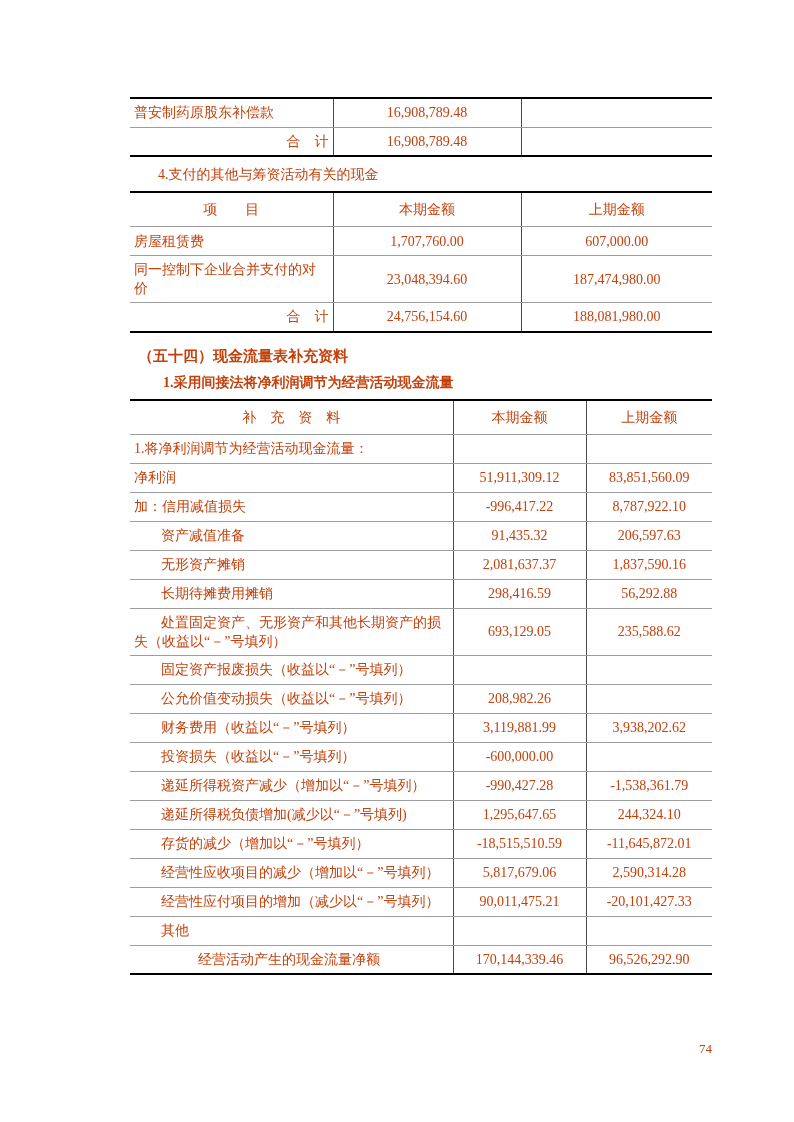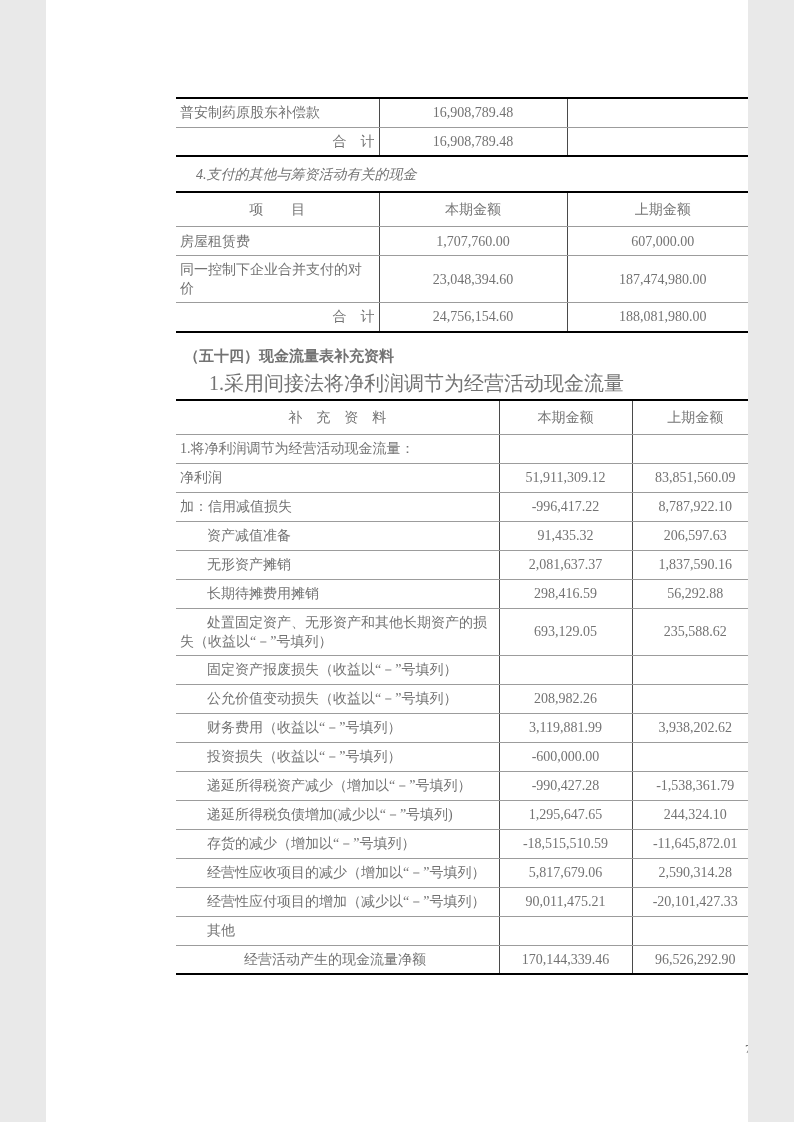--- a/index.html
+++ b/index.html
@@ -1,18 +1,18 @@
 <!DOCTYPE html>
 <html><head>
 <meta charset="utf-8">
 <style>
   html,body{margin:0;padding:0;background:#e9e9e9;}
   .page{
-    position:relative;width:702px;height:1122px;background:#ffffff;
-    font-family:"Liberation Serif","DejaVu Serif",serif;color:#737373;
+    position:relative;width:794px;height:1122px;background:#ffffff;
+    font-family:"Liberation Serif","DejaVu Serif",serif;color:#c2410c;
     margin:0 auto;overflow:hidden;
   }
   .content{position:absolute;left:130px;top:97px;width:582px;}
   table.fin{
     border-collapse:collapse;table-layout:fixed;width:582px;
     border-top:2px solid #000;border-bottom:2px solid #000;
     font-size:14px;line-height:19px;
   }
   table.fin th{
     font-weight:normal;text-align:center;height:29px;padding:2px 3px;
@@ -23,23 +23,23 @@
   table.fin tbody tr:not(:last-child) td{border-bottom:1px solid #9c9c9c;}
   table.fin th:not(:last-child),table.fin td:not(:last-child){border-right:1px solid #4a4a4a;}
   td.c-item{text-align:left;padding-left:3px;}
   td.c-num{text-align:center;padding-right:6px;}
   td.ind1{text-indent:27px;}
   td.ind2{text-indent:64px;}
   td.center{text-align:right;text-indent:0;}
   .t1 tr{height:32px;}
   .t2 tr{height:31px;}
   .t3 tr{height:29px;}
-  .para{font-size:14px;line-height:19px;margin:8px 0 7px 20px;font-style:italic;}
+  .para{font-size:14px;line-height:19px;margin:8px 0 7px 28px;}
   .h-section{font-size:15px;font-weight:bold;line-height:20px;margin:13px 0 0 8px;}
-  .h-sub{font-size:20px;line-height:20px;margin:7px 0 6px 33px;font-weight:normal;}
+  .h-sub{font-size:14px;line-height:20px;margin:7px 0 6px 33px;font-weight:bold;}
   .t3-wrap{margin-top:0;}
   .page-num{
     position:absolute;top:1041px;left:130px;width:582px;text-align:right;
     font-size:13px;
   }
 </style>
 </head>
 <body>
 
 <div class="page">

